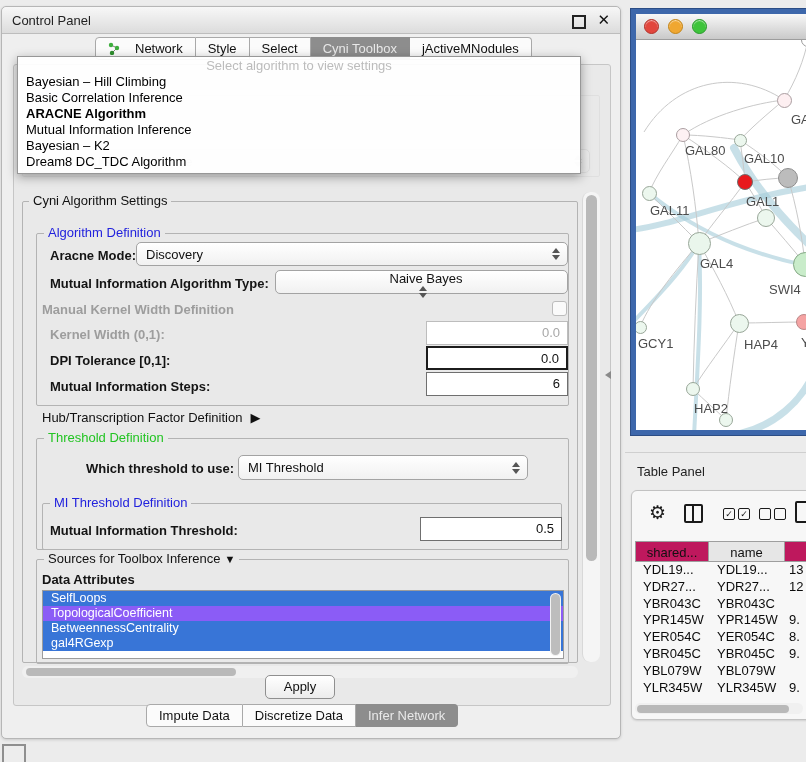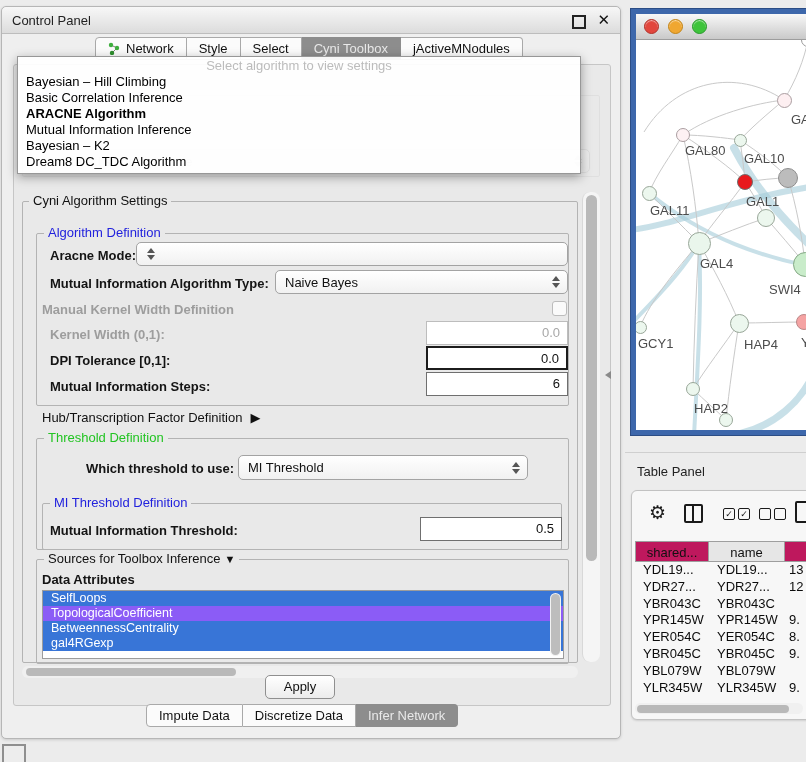--- a/index.html
+++ b/index.html
@@ -12,21 +12,21 @@
       border-radius:5px;box-shadow:0 1px 3px rgba(0,0,0,.15);}
   #cp-titlebar{left:0;top:0;right:0;height:26px;background:linear-gradient(#f7f7f7,#dcdcdc);
       border-bottom:1px solid #bdbdbd;border-radius:5px 5px 0 0;}
   #cp-title{left:10px;top:6px;color:#222;}
   #cp-float{right:34px;top:8px;width:10px;height:10px;border:2px solid #222;}
   #cp-close{right:10px;top:4px;font-weight:bold;font-size:15px;color:#111;}
 
   
   .seg{display:flex;}
   .seg .tab{background:#fbfbfb;border:1px solid #a9a9a9;border-left:none;height:21px;line-height:21px;
-      padding:0 12px;color:#111;white-space:nowrap;display:flex;align-items:center;gap:5px;}
+      padding:0 12px;color:#111;white-space:nowrap;display:flex;align-items:center;gap:14px;}
   .seg .tab:first-child{border-left:1px solid #a9a9a9;border-radius:4px 0 0 4px;}
   .seg .tab:last-child{border-radius:0 4px 4px 0;}
   .seg .tab.active{background:#8d8d8d;color:#e9e9e9;border-color:#8d8d8d;}
   #cp-tabs{left:93px;top:30px;}
   #cp-bottom-tabs{left:144px;top:697px;}
 
   
   #cp-inner{left:11px;top:57px;width:596px;height:640px;background:#e9e9e9;border:1px solid #c6c6c6;
       border-radius:3px;}
   .faint{opacity:.17;}
@@ -162,28 +162,29 @@
 
     <div>
       <div class="abs gbox" style="left:8px;top:136px;width:554px;height:460px;"></div>
       <div class="abs gtitle" style="left:15px;top:129px;">Cyni Algorithm Settings</div>
 
       <div class="abs gbox" style="left:22px;top:168px;width:531px;height:171px;"></div>
       <div class="abs gtitle blue-t" style="left:30px;top:161px;">Algorithm Definition</div>
 
       <div class="abs lbl" style="left:36px;top:183px;">Aracne Mode:</div>
       <div class="abs combo" style="left:122px;top:177px;width:432px;">
+        <span class="val">Discovery</span>
         <span class="spin">
             <span class="up"></span>
             <span class="dn"></span>
           </span>
       </div>
 
       <div class="abs lbl" style="left:36px;top:211px;">Mutual Information Algorithm Type:</div>
-      <div class="abs combo" style="left:261px;top:205px;width:293px;">
+      <div class="abs combo" style="left:261px;top:205px;width:293px;flex-direction:column;">
         <span class="val">Naive Bayes</span>
         <span class="spin">
             <span class="up"></span>
             <span class="dn"></span>
           </span>
       </div>
 
       <div class="abs lbl dis" style="left:28px;top:237px;">Manual Kernel Width Definition</div>
       <div class="abs checkbox" style="left:538px;top:236px;"></div>
 

